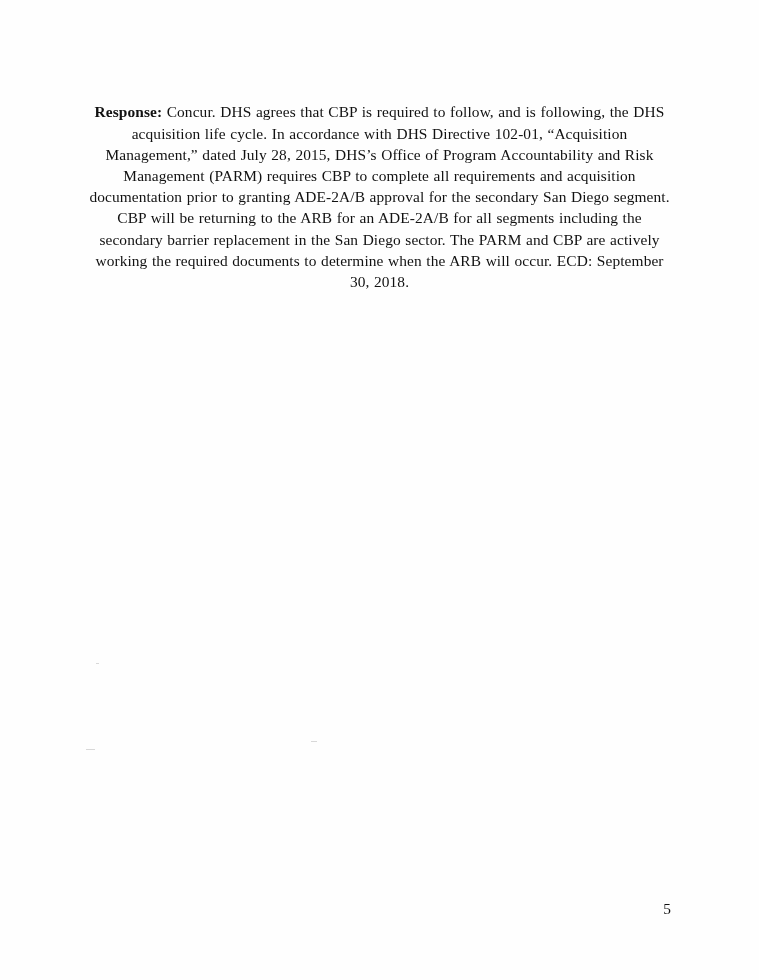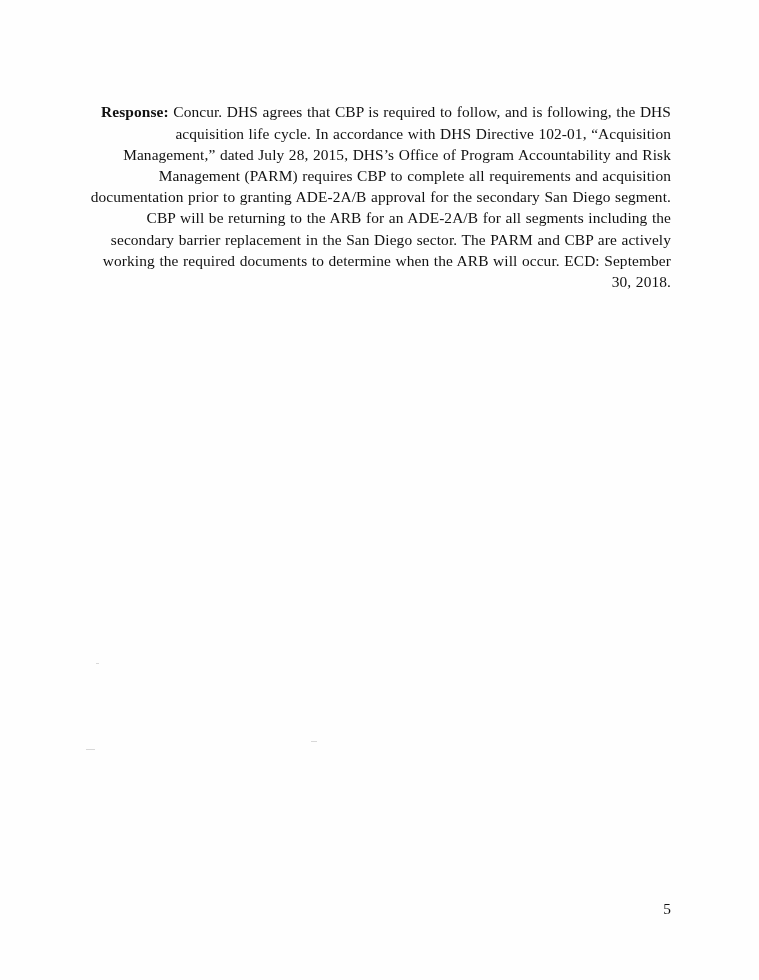--- a/index.html
+++ b/index.html
@@ -25,21 +25,21 @@
   }
   .paragraph-block {
     position: absolute;
     left: 88px;
     top: 86px;
     width: 583px;
   }
   .body-paragraph {
     font-size: 15.4px;
     line-height: 21.2px;
-    text-align: right;
+    text-align: center;
     letter-spacing: 0.1px;
     color: #111111;
     word-spacing: 0.6px;
   }
   .lead-label {
     font-weight: bold;
   }
   .page-number {
     position: absolute;
     left: 0;

